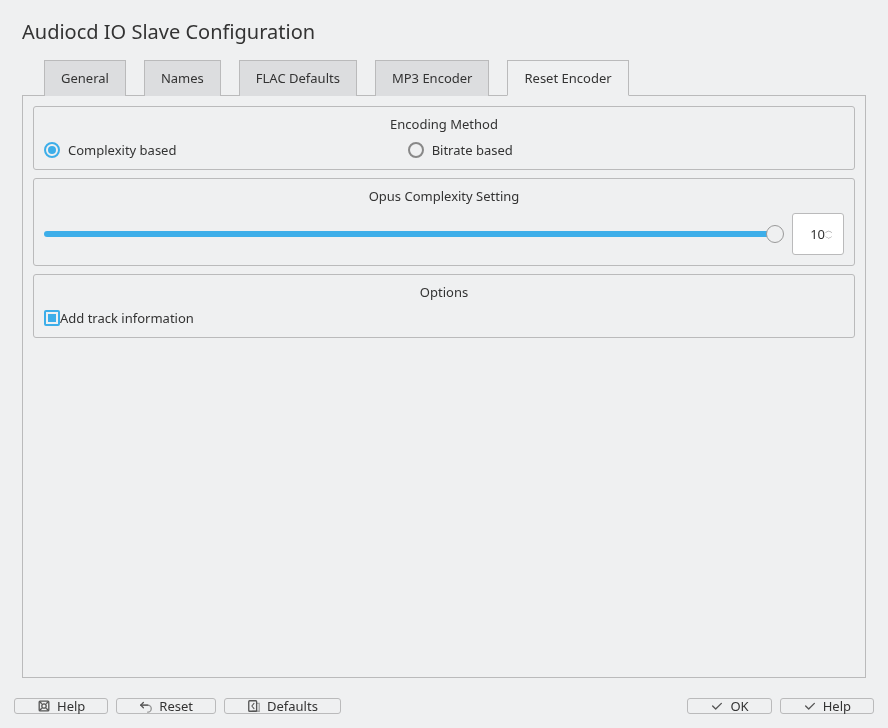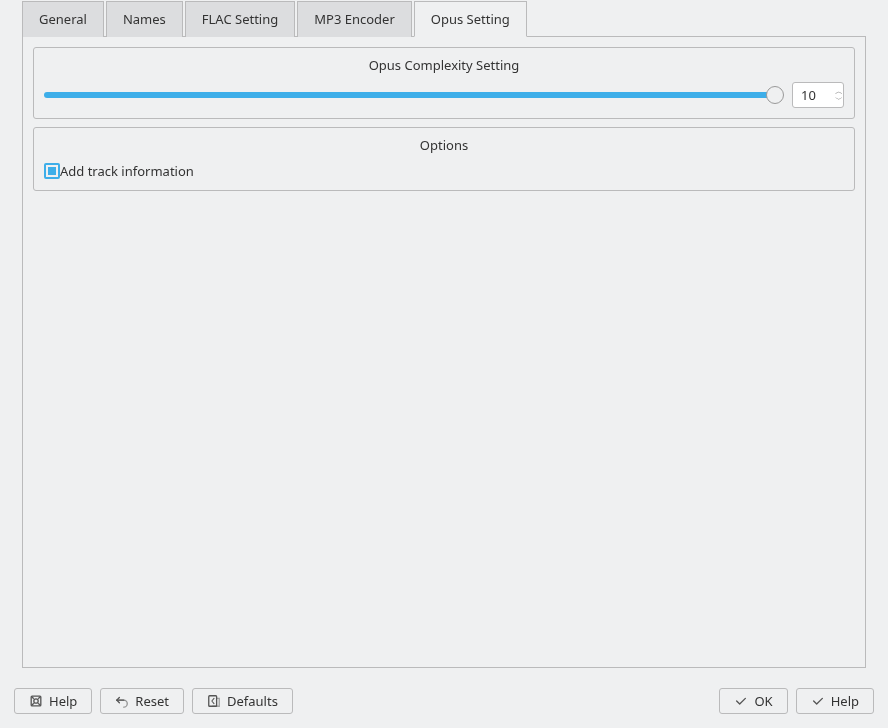--- a/index.html
+++ b/index.html
@@ -30,21 +30,22 @@
       color: #333;
     }
     .content-area {
       flex: 1;
       padding: 0 22px 10px;
       display: flex;
       flex-direction: column;
     }
     .tabs {
       display: flex;
-      gap: 2px;
+      gap: 18px;
+      margin-left: 22px;
     }
     .tab {
       padding: 8px 16px;
       background: #dcdddf;
       border: 1px solid #bababb;
       border-bottom: none;
       cursor: pointer;
       font-size: 13px;
       color: #333;
       position: relative;
@@ -131,28 +132,29 @@
       transform: translate(0, -50%);
       width: 18px;
       height: 18px;
       border-radius: 50%;
       background: #eff0f1;
       border: 1px solid #999;
       cursor: pointer;
     }
     .spinbox {
       width: 52px;
-      height: 26px;
+      height: 42px;
       border: 1px solid #bababb;
       border-radius: 3px;
       background: #fff;
       display: flex;
       align-items: center;
-      padding: 0 0 0 8px;
-      font-size: 13px;
+      padding: 0 10px 0 8px;
+      font-size: 13px;
+      text-align: right;
     }
     .spinbox-value {
       flex: 1;
     }
     .spinbox-arrows {
       display: flex;
       flex-direction: column;
       line-height: 1;
       gap: 0px;
       color: #888;
@@ -180,22 +182,22 @@
     }
     .button-bar {
       display: flex;
       padding: 10px 14px 14px;
       gap: 8px;
     }
     .spacer {
       flex: 1;
     }
     .btn {
-      height: 26px;
-      padding: 0 14px;
+      height: 16px;
+      padding: 0 22px;
       border: 1px solid #bababb;
       border-radius: 3px;
       background: #eff0f1;
       display: flex;
       align-items: center;
       gap: 6px;
       cursor: pointer;
       font-size: 13px;
       color: #333;
     }
@@ -207,32 +209,48 @@
       stroke-width: 1.5;
     }
     label {
       cursor: pointer;
     }
   </style>
 </head>
 <body>
 
 <div class="window">
+  <div class="title-bar">Audiocd IO Slave Configuration</div>
 
   <div class="content-area">
     <div class="tabs">
       <div class="tab">General</div>
       <div class="tab">Names</div>
-      <div class="tab">FLAC Setting</div>
+      <div class="tab">FLAC Defaults</div>
       <div class="tab">MP3 Encoder</div>
-      <div class="tab active">Opus Setting</div>
+      <div class="tab active">Reset Encoder</div>
     </div>
 
     <div class="tab-content">
 
+      <div class="group-box">
+        <div class="group-title">Encoding Method</div>
+        <div class="radio-grid">
+          <div class="radio-row">
+            <div class="radio-outer checked">
+              <div class="radio-inner"></div>
+            </div>
+            <label>Complexity based</label>
+          </div>
+          <div class="radio-row">
+            <div class="radio-outer"></div>
+            <label>Bitrate based</label>
+          </div>
+        </div>
+      </div>
 
       <div class="group-box">
         <div class="group-title">Opus Complexity Setting</div>
         <div class="slider-row">
           <div class="slider-track-wrap">
             <div class="slider-track">
               <div class="slider-thumb"></div>
             </div>
           </div>
           <div class="spinbox">

